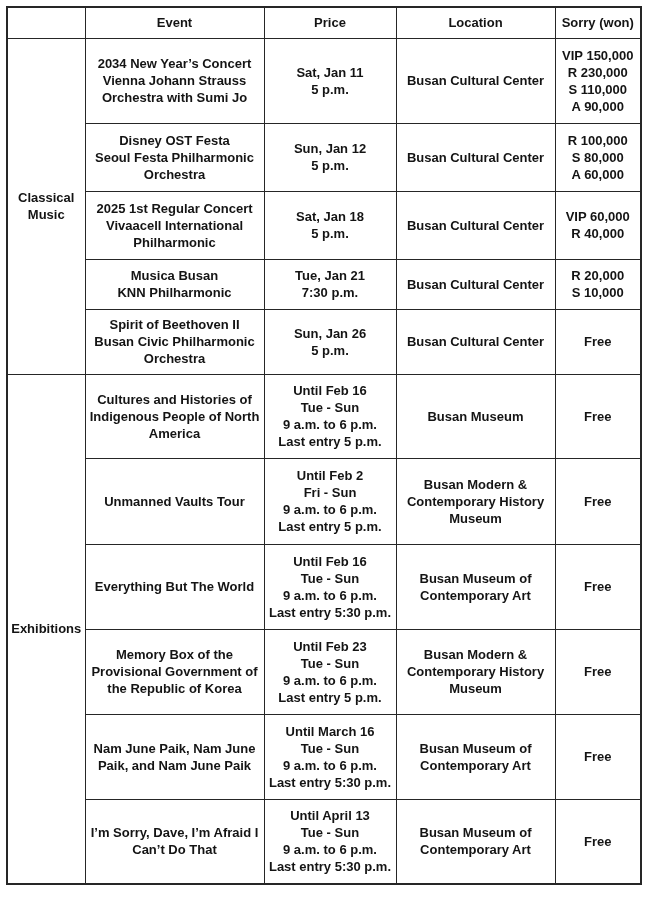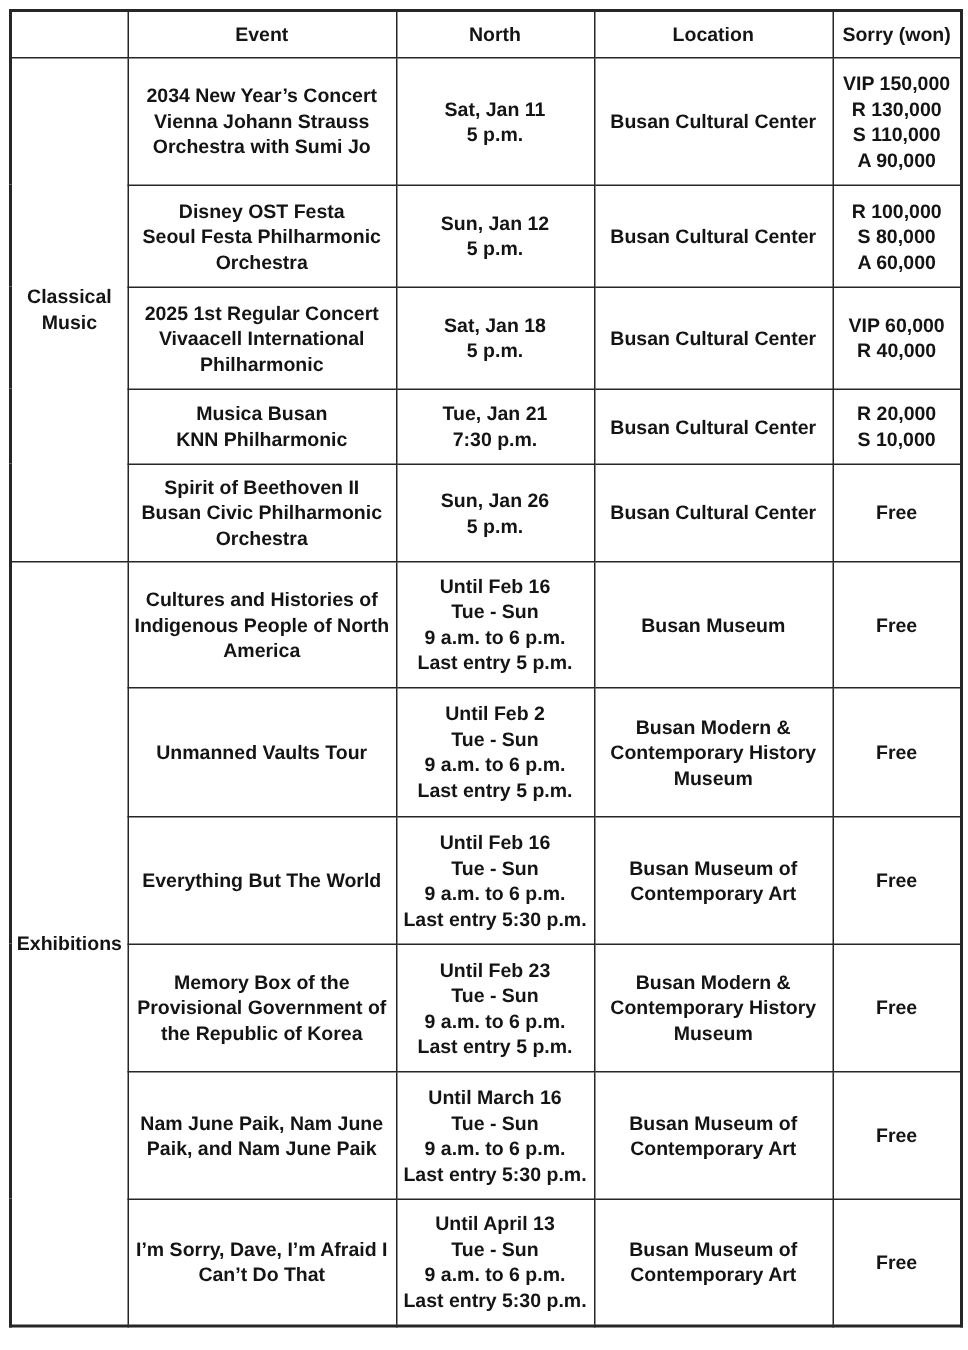--- a/index.html
+++ b/index.html
@@ -48,35 +48,35 @@
     <col style="width:78px">
     <col style="width:179px">
     <col style="width:132px">
     <col style="width:159px">
     <col style="width:86px">
   </colgroup>
   <tbody>
     <tr class="hdr">
       <th></th>
       <th>Event</th>
-      <th>North</th>
+      <th>Price</th>
       <th>Location</th>
       <th>Sorry (won)</th>
     </tr>
 
     <tr class="h85">
       <td rowspan="5">Classical Music</td>
       <td>2034 New Year’s Concert
 Vienna Johann Strauss
 Orchestra with Sumi Jo</td>
       <td>Sat, Jan 11
 5 p.m.</td>
       <td>Busan Cultural Center</td>
       <td>VIP 150,000
-R 130,000
+R 230,000
 S 110,000
 A 90,000</td>
     </tr>
     <tr class="h68">
       <td>Disney OST Festa
 Seoul Festa Philharmonic
 Orchestra</td>
       <td>Sun, Jan 12
 5 p.m.</td>
       <td>Busan Cultural Center</td>
@@ -121,21 +121,21 @@
       <td>Until Feb 16
 Tue - Sun
 9 a.m. to 6 p.m.
 Last entry 5 p.m.</td>
       <td>Busan Museum</td>
       <td>Free</td>
     </tr>
     <tr class="h86">
       <td>Unmanned Vaults Tour</td>
       <td>Until Feb 2
-Tue - Sun
+Fri - Sun
 9 a.m. to 6 p.m.
 Last entry 5 p.m.</td>
       <td>Busan Modern &amp;
 Contemporary History
 Museum</td>
       <td>Free</td>
     </tr>
     <tr class="h85">
       <td>Everything But The World</td>
       <td>Until Feb 16

